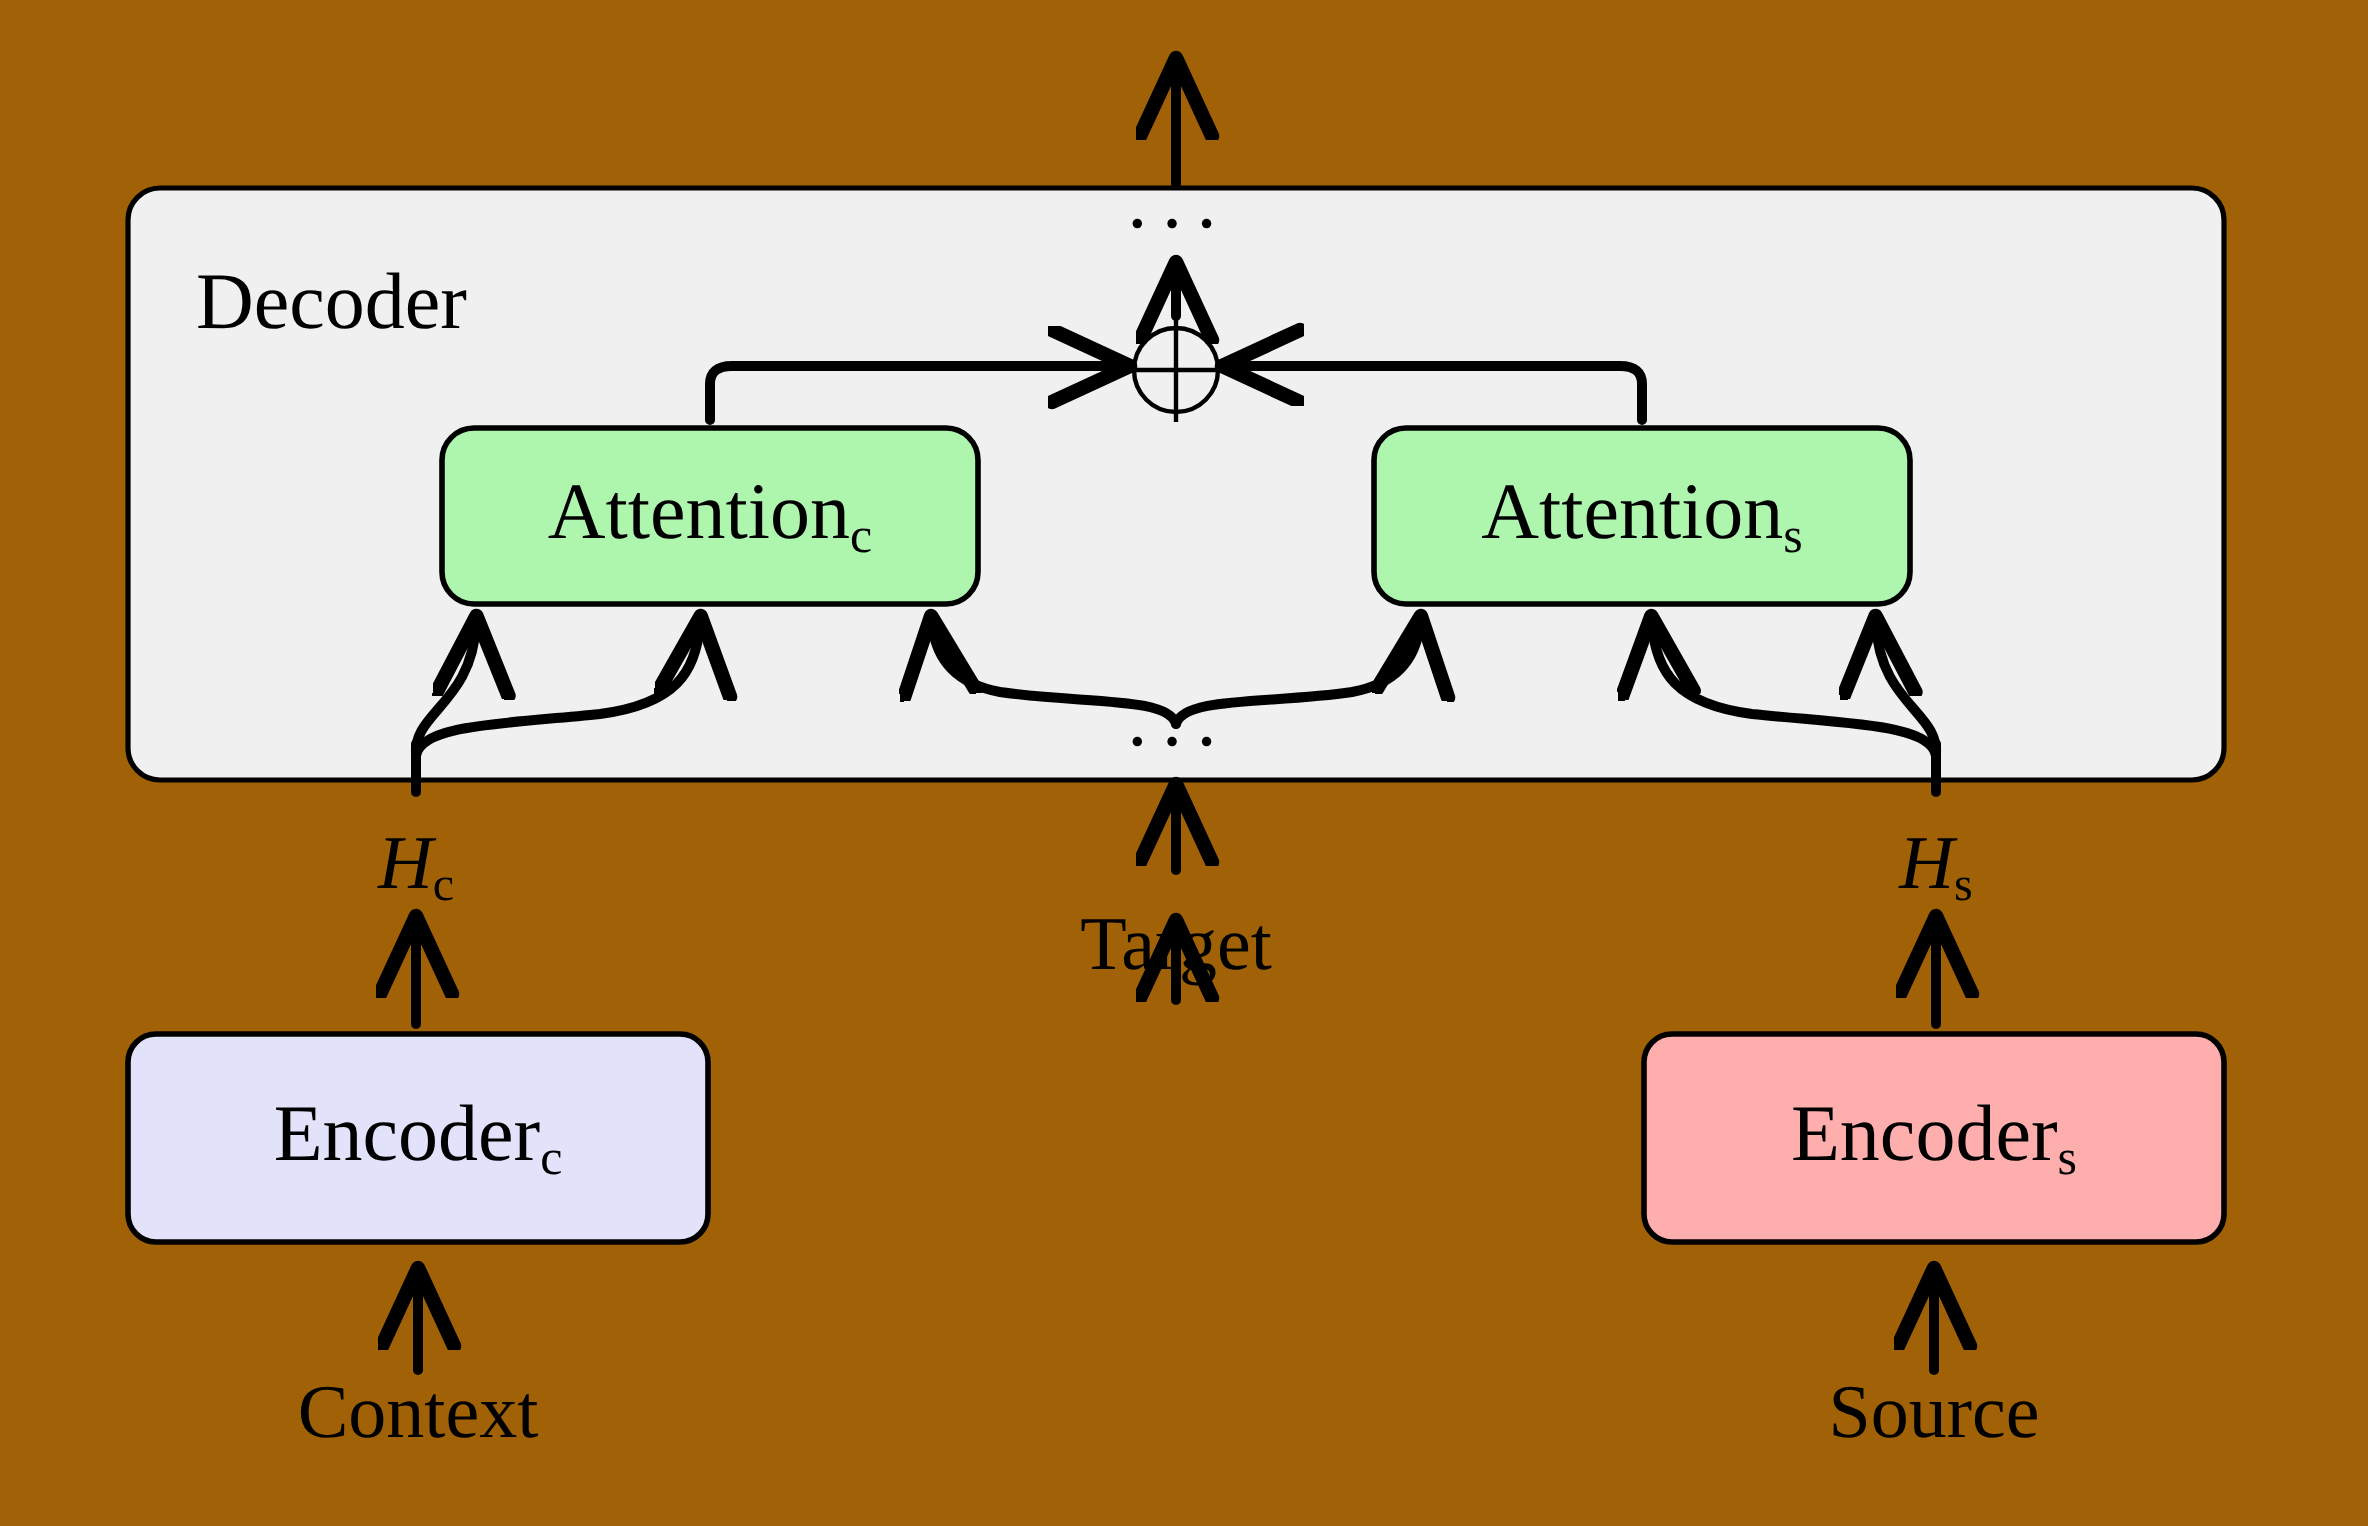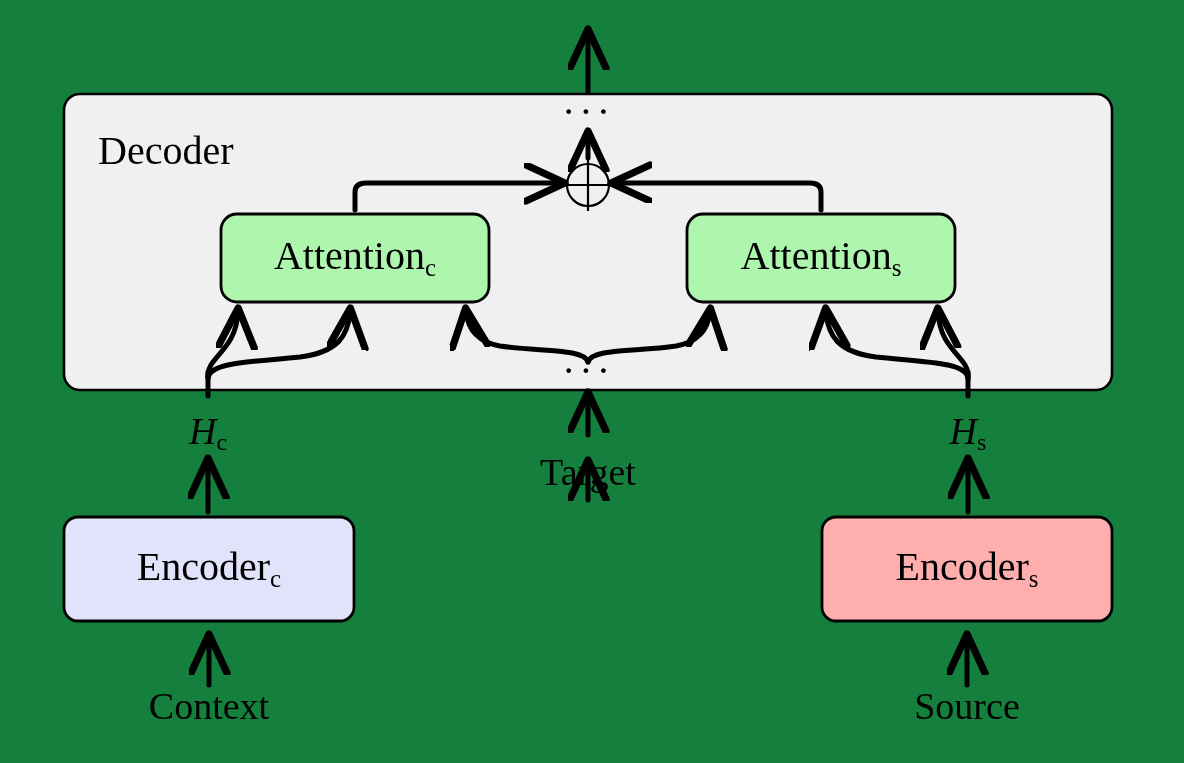--- a/index.html
+++ b/index.html
@@ -10,21 +10,21 @@
   body {
     width: 1184px;
     height: 763px;
     font-family: "Liberation Serif", "DejaVu Serif", serif;
     overflow: hidden;
   }
   #diagram-root {
     position: relative;
     width: 1184px;
     height: 763px;
-    background: #15803d;
+    background: #a16207;
   }
   svg#diagram-svg {
     position: absolute;
     left: 0;
     top: 0;
     width: 1184px;
     height: 763px;
     display: block;
   }
   .node-label {

